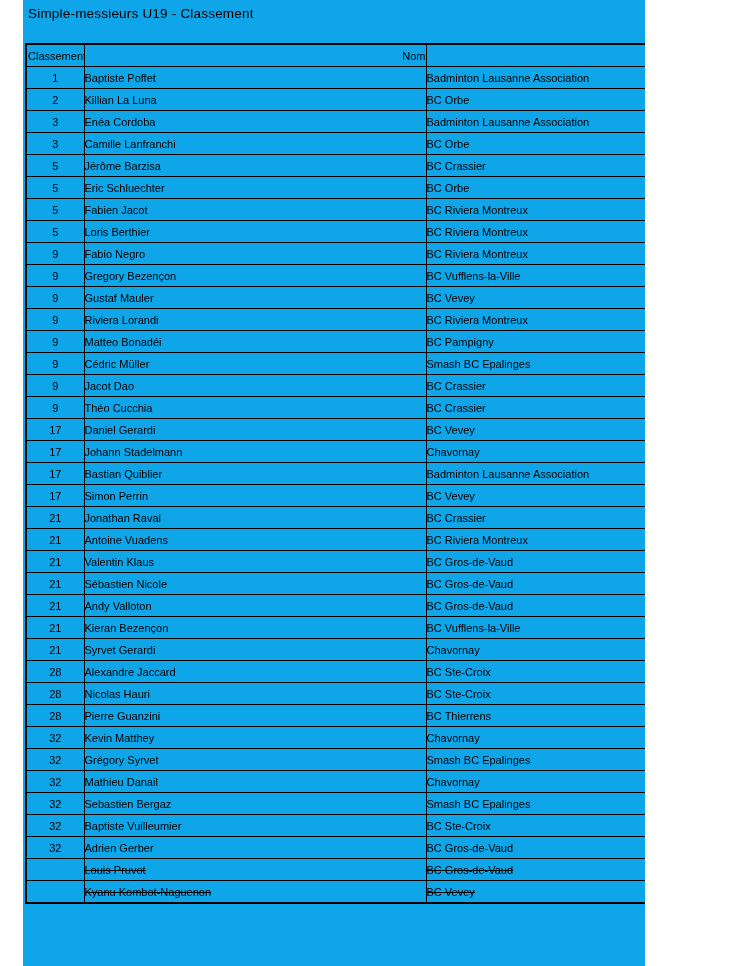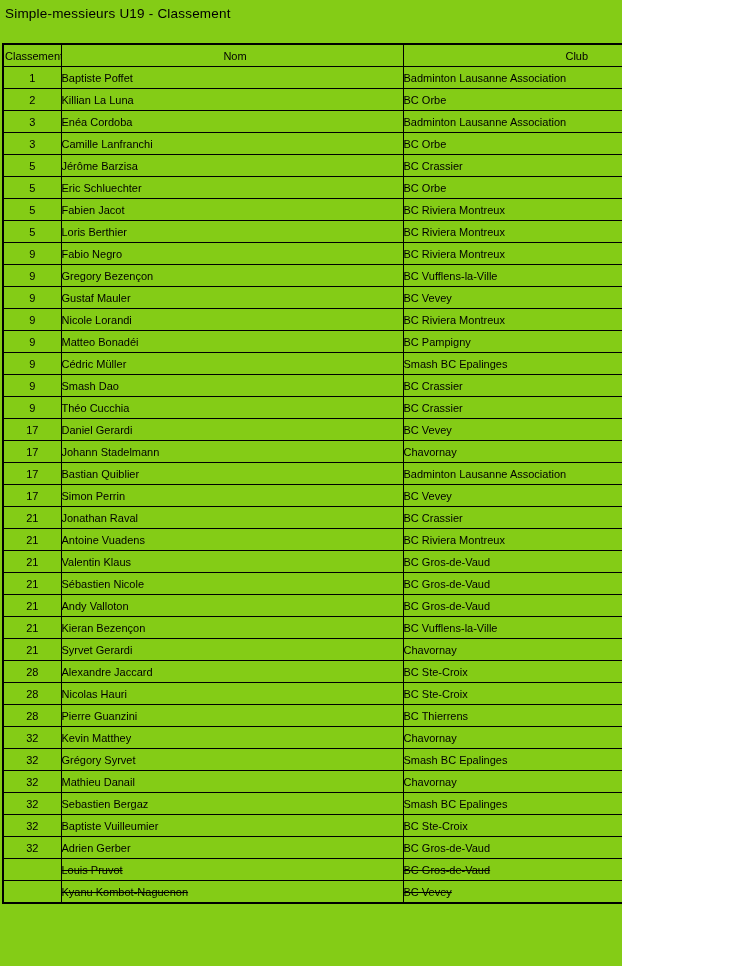--- a/index.html
+++ b/index.html
@@ -6,22 +6,23 @@
     margin: 0;
     padding: 0;
     background: #ffffff;
     font-family: "Liberation Sans", sans-serif;
     color: #000000;
   }
   .page {
     position: relative;
     width: 622px;
     height: 966px;
-    background: #84cc16;
+    background: #0ea5e9;
     overflow: hidden;
+    margin-left: 23px;
   }
   .title {
     position: absolute;
     left: 5px;
     top: 6px;
     font-size: 13.5px;
     font-weight: normal;
     letter-spacing: 0.2px;
     white-space: nowrap;
   }
@@ -41,21 +42,21 @@
     border: 1.5px solid #000;
     font-size: 11px;
     font-weight: normal;
     height: 21px;
     padding: 0;
     vertical-align: middle;
     white-space: nowrap;
     overflow: hidden;
   }
   th.h-rank { text-align: center; padding: 0 1px; }
-  th.h-name, th.h-club { text-align: center; padding-left: 6px; }
+  th.h-name, th.h-club { text-align: right; padding-left: 6px; }
   td.rank { text-align: center; }
   td.name { text-align: left; padding-left: 0; }
   td.club { text-align: left; }
   tr.struck td.name, tr.struck td.club { text-decoration: line-through; }
 </style>
 </head>
 <body>
 
 <div class="page">
   <div class="title">Simple-messieurs U19 - Classement</div>
@@ -124,36 +125,36 @@
     <td class="name">Gregory Bezençon</td>
     <td class="club">BC Vufflens-la-Ville</td>
   </tr>
         <tr>
     <td class="rank">9</td>
     <td class="name">Gustaf Mauler</td>
     <td class="club">BC Vevey</td>
   </tr>
         <tr>
     <td class="rank">9</td>
-    <td class="name">Nicole Lorandi</td>
+    <td class="name">Riviera Lorandi</td>
     <td class="club">BC Riviera Montreux</td>
   </tr>
         <tr>
     <td class="rank">9</td>
     <td class="name">Matteo Bonadéi</td>
     <td class="club">BC Pampigny</td>
   </tr>
         <tr>
     <td class="rank">9</td>
     <td class="name">Cédric Müller</td>
     <td class="club">Smash BC Epalinges</td>
   </tr>
         <tr>
     <td class="rank">9</td>
-    <td class="name">Smash Dao</td>
+    <td class="name">Jacot Dao</td>
     <td class="club">BC Crassier</td>
   </tr>
         <tr>
     <td class="rank">9</td>
     <td class="name">Théo Cucchia</td>
     <td class="club">BC Crassier</td>
   </tr>
         <tr>
     <td class="rank">17</td>
     <td class="name">Daniel Gerardi</td>

